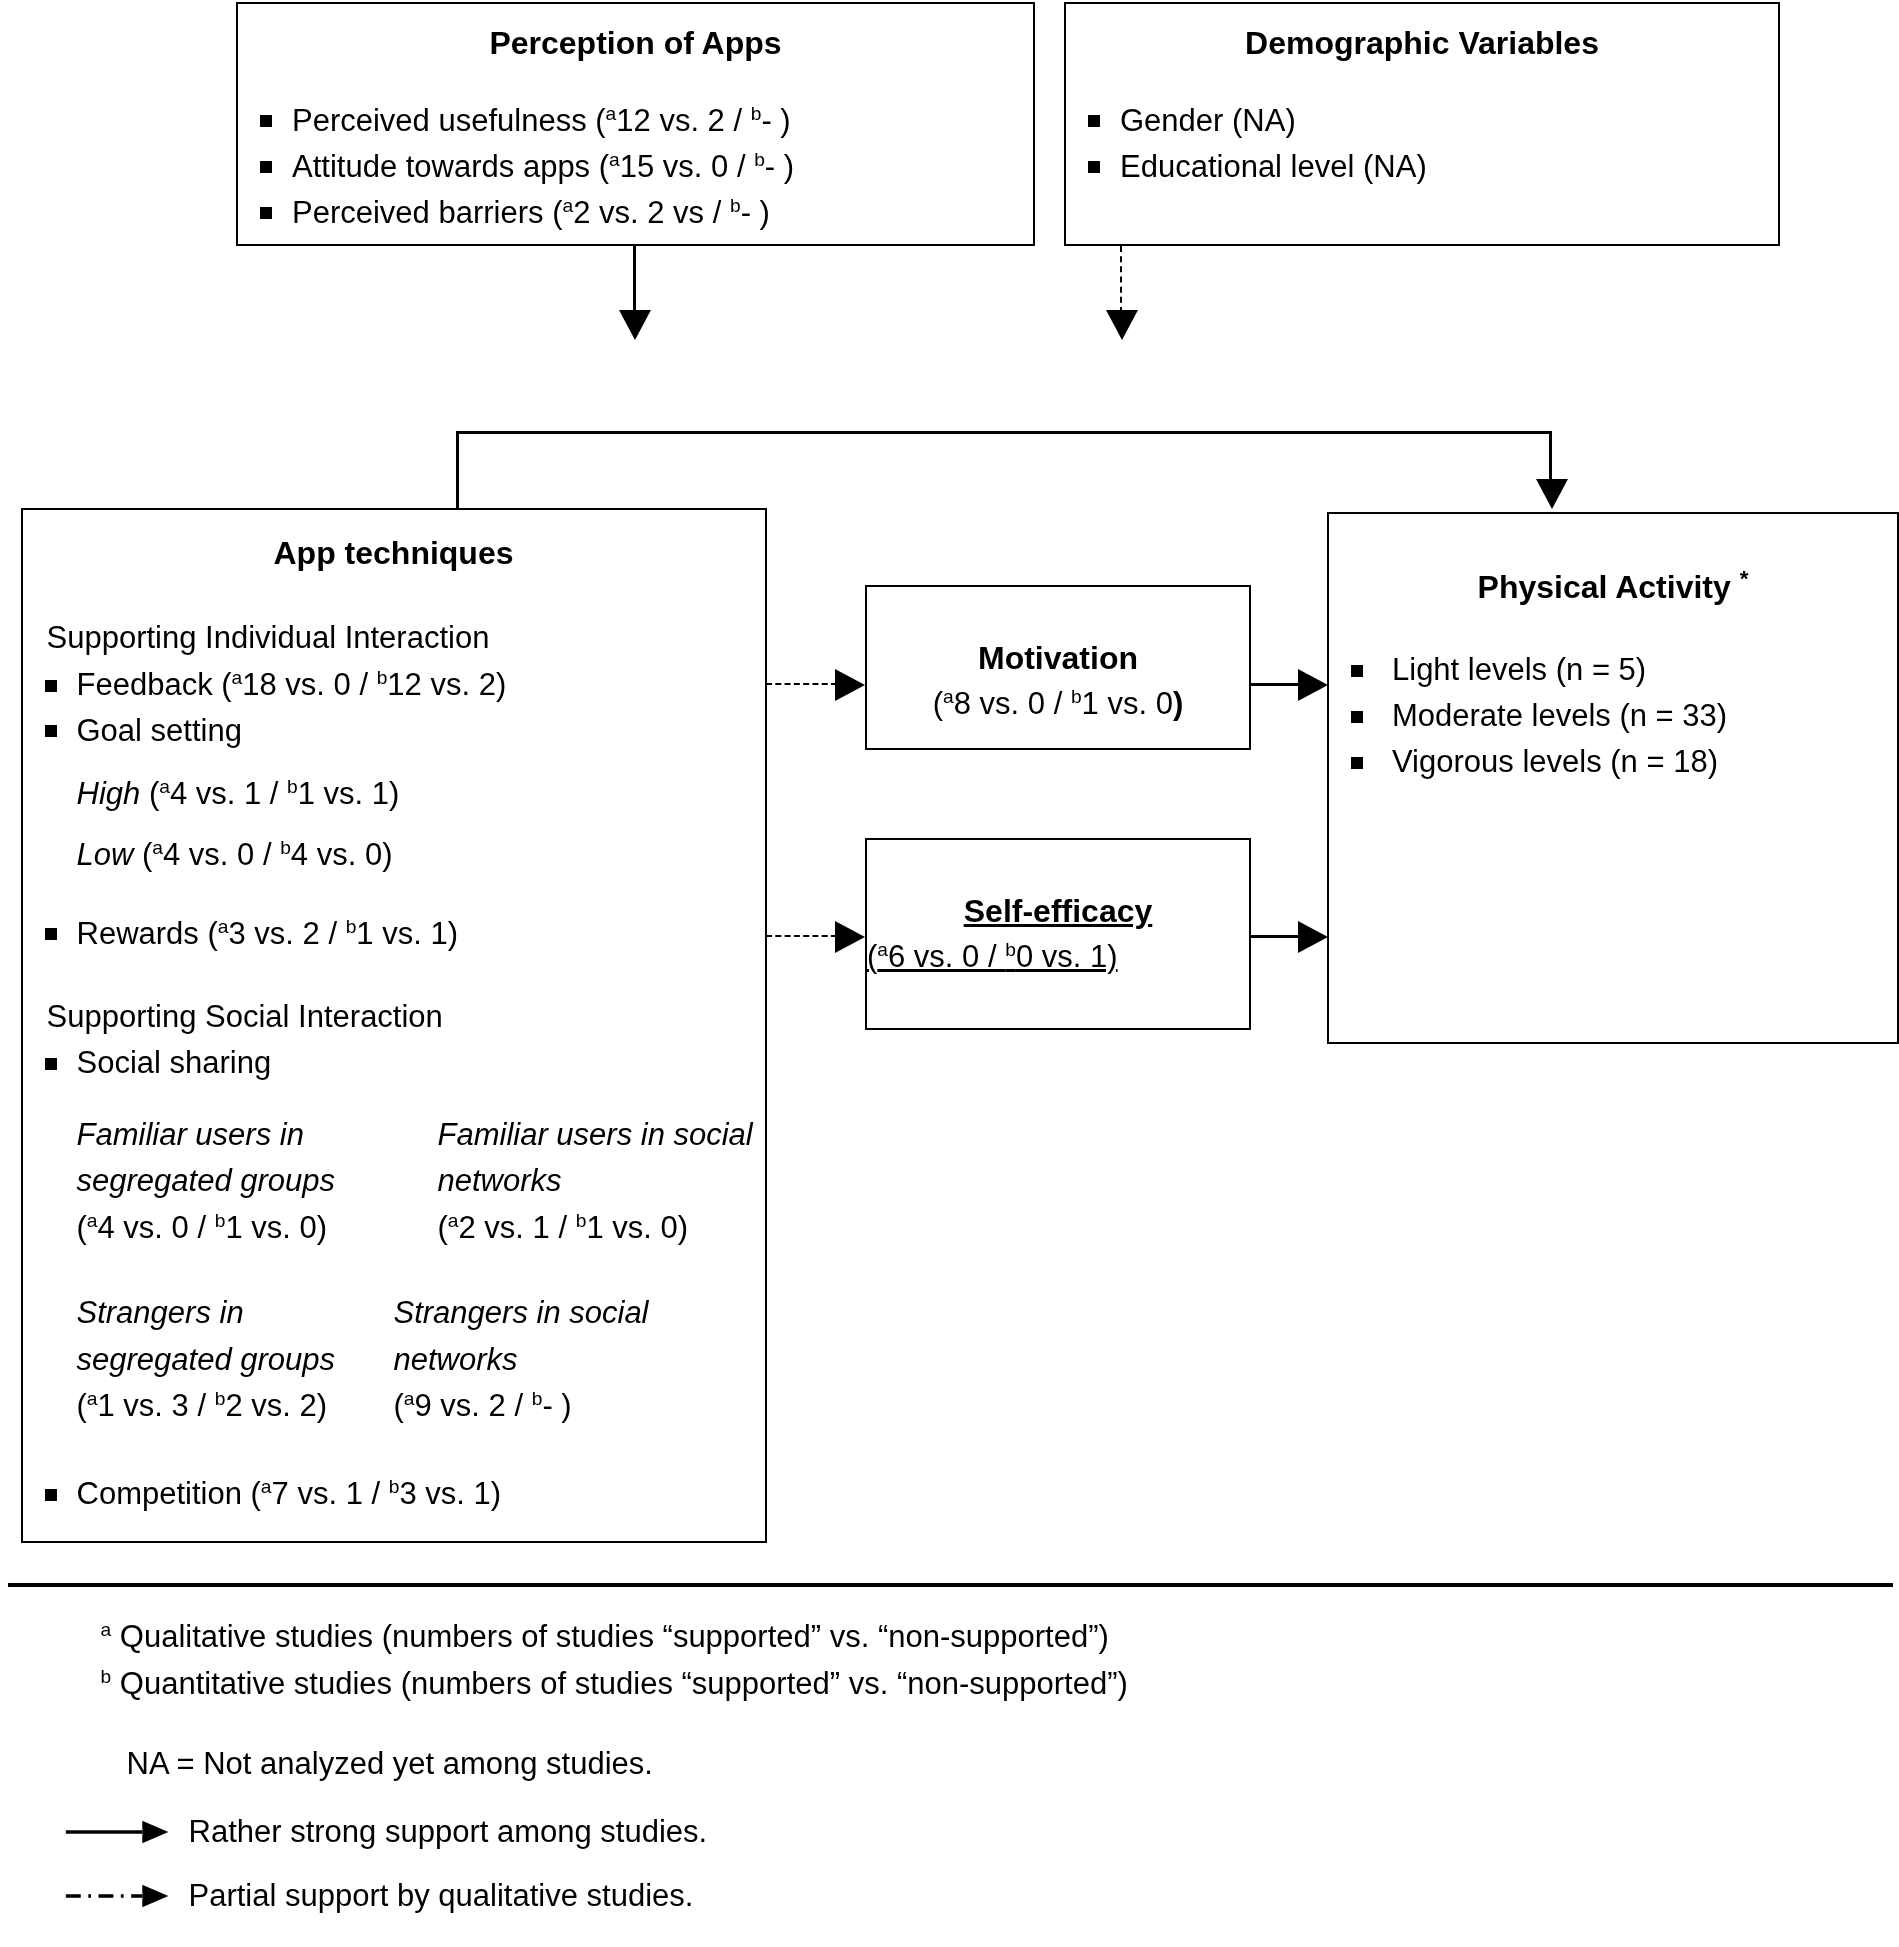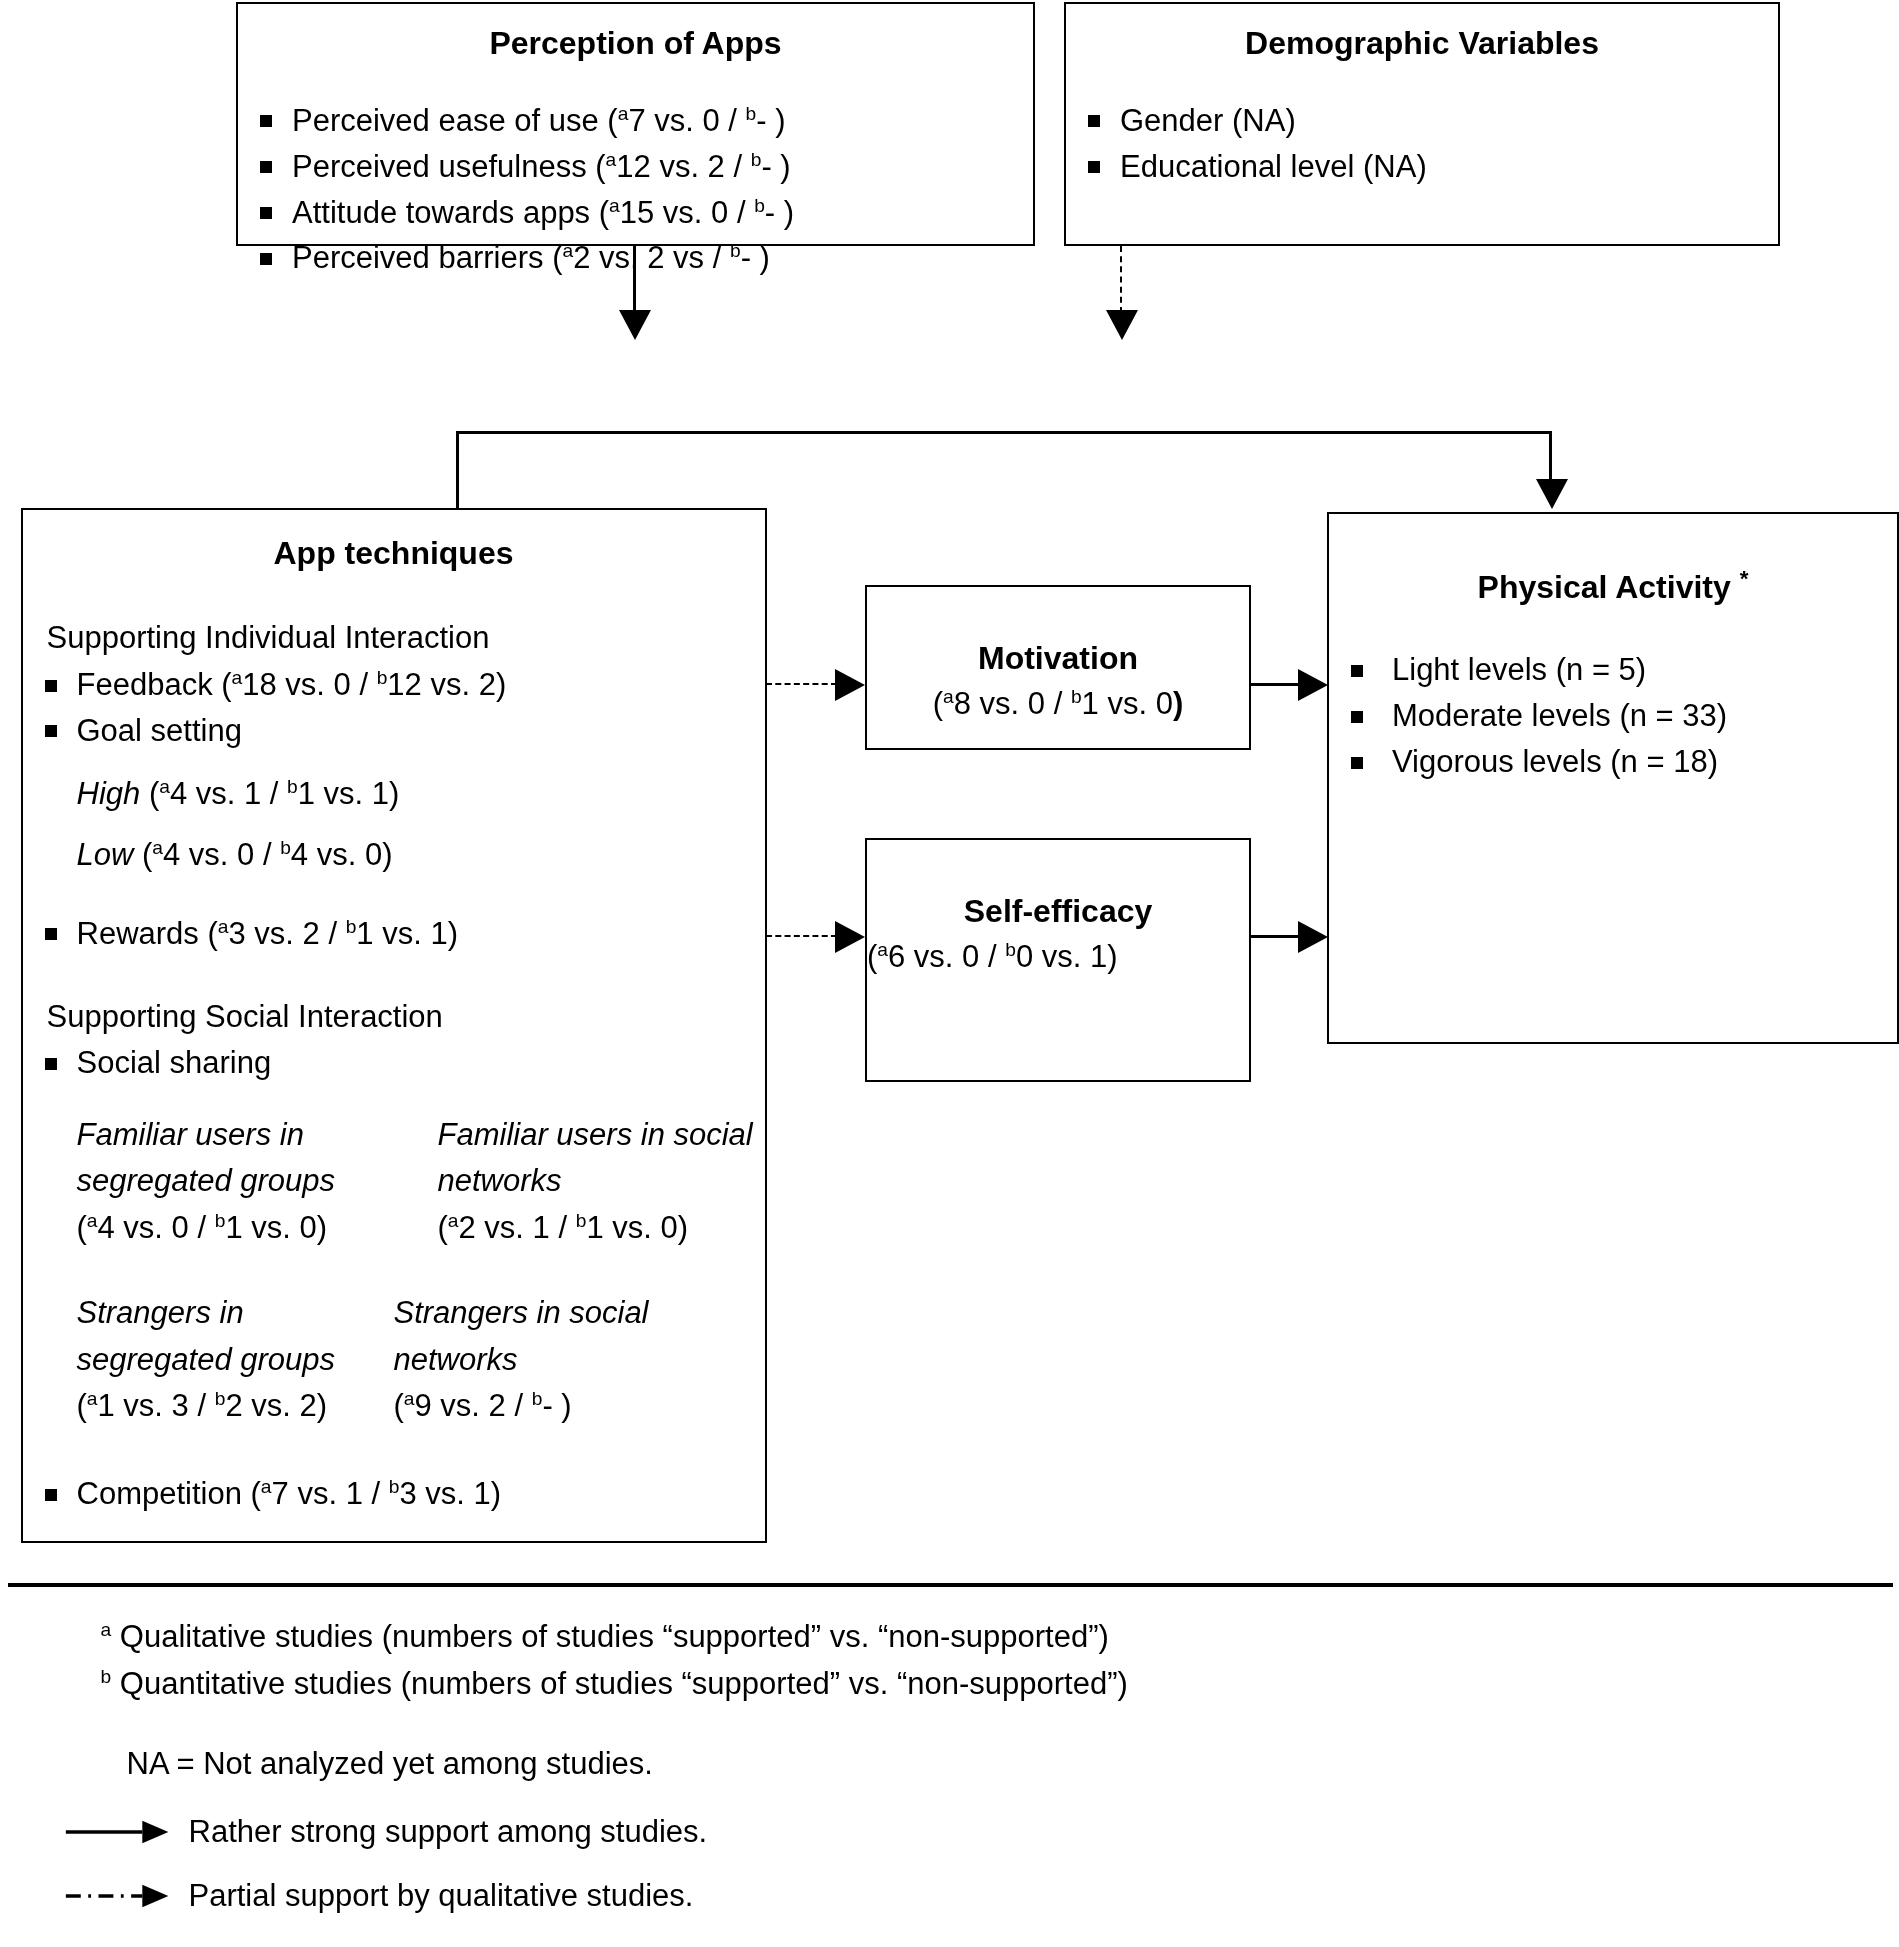--- a/index.html
+++ b/index.html
@@ -38,21 +38,21 @@
   }
   sup{font-size:0.62em;vertical-align:super;line-height:0;}
   .plain{font-size:31px;line-height:1.5;}
   .ital{font-style:italic;}
 
   
   #perception{left:236px;top:1.9px;width:799px;height:244px;}
   #demographic{left:1064px;top:1.9px;width:716px;height:244px;}
   #apptech{left:20.5px;top:508px;width:746px;height:1035px;}
   #motivation{left:865px;top:585px;width:386px;height:165px;}
-  #selfefficacy{left:865px;top:838px;width:386px;height:244px;}
+  #selfefficacy{left:865px;top:838px;width:386px;height:192px;text-decoration:underline;}
   #physical{left:1327px;top:512px;width:572px;height:532px;}
 
   
   .ln{position:absolute;background:#000;}
   .vline{width:2.8px;}
   .hline{height:2.8px;}
   .arrowdown{
     position:absolute;width:0;height:0;
     border-left:16px solid transparent;
     border-right:16px solid transparent;
@@ -81,21 +81,20 @@
   .legend-row{display:flex;align-items:center;padding-left:56px;margin-top:24px;}
   .legend-text{font-size:31px;line-height:1.3;margin-left:15px;}
   .lg-svg{flex:0 0 auto;}
 </style>
 </head>
 <body>
 
 <div class="box" id="perception">
   <div class="box-title" style="margin-top:20.5px;">Perception of Apps</div>
   <ul class="ul" style="margin-top:35px;">
-    <li class="li"><span>Perceived ease of use (</span><sup>a</sup><span>7  vs. 0 / </span><sup>b</sup><span>- )</span></li>
     <li class="li"><span>Perceived usefulness (</span><sup>a</sup><span>12 vs. 2 / </span><sup>b</sup><span>- )</span></li>
     <li class="li"><span>Attitude towards apps (</span><sup>a</sup><span>15 vs. 0 / </span><sup>b</sup><span>- )</span></li>
     <li class="li"><span>Perceived barriers (</span><sup>a</sup><span>2 vs. 2 vs / </span><sup>b</sup><span>- )</span></li>
   </ul>
 </div>
 
 <div class="box" id="demographic">
   <div class="box-title" style="margin-top:20.5px;">Demographic Variables</div>
   <ul class="ul" style="margin-top:35px;">
     <li class="li"><span>Gender (NA)</span></li>

